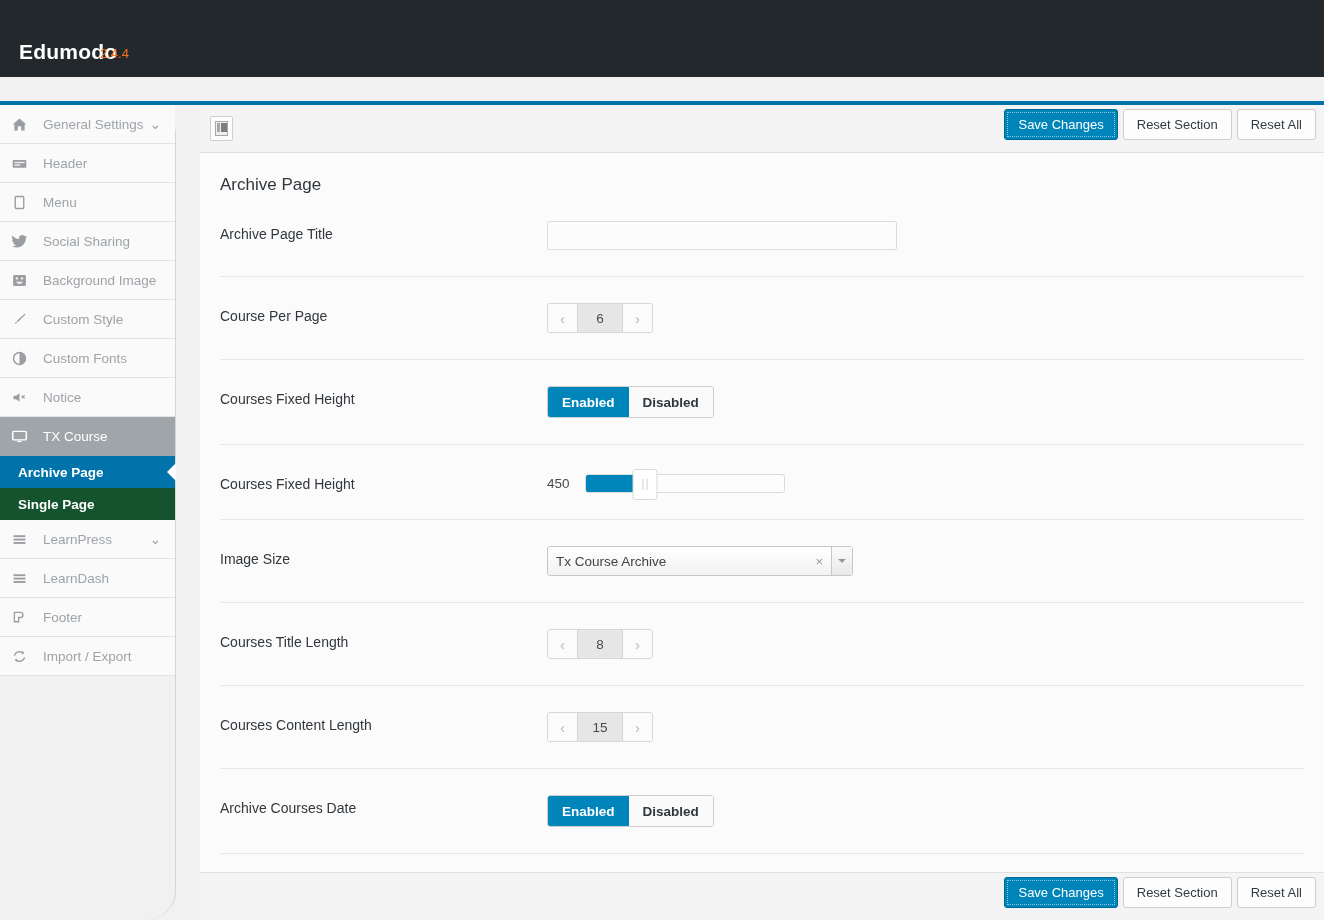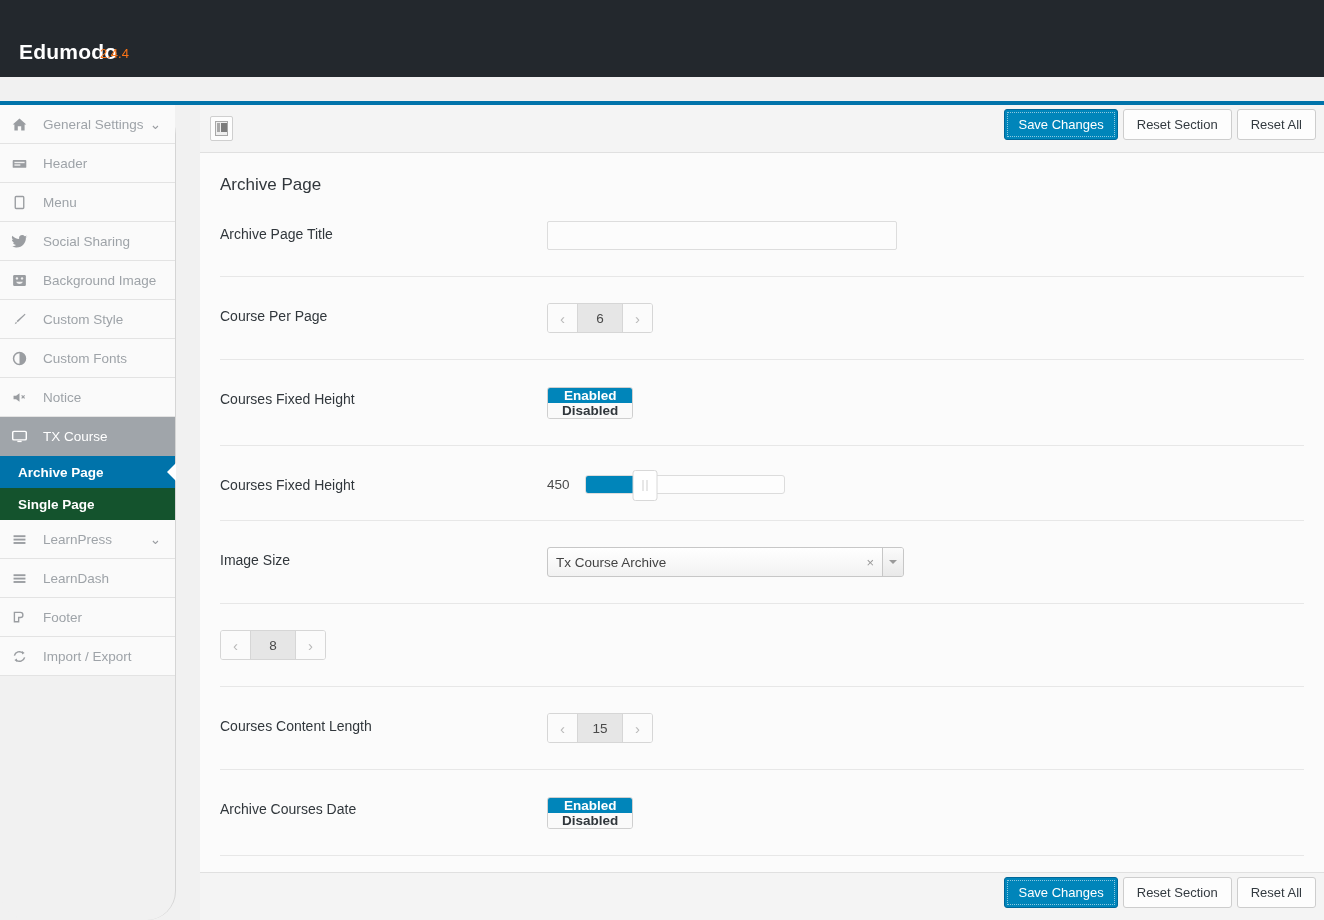--- a/index.html
+++ b/index.html
@@ -161,21 +161,20 @@
     background: #e6e6e6; border-left: 1px solid #d6d6d6;
     border-right: 1px solid #d6d6d6;
     font-size: 13.5px; color: #4a4a4a;
   }
 
   
   .toggle {
     display: inline-flex; height: 32px;
     border: 1px solid #cfcfcf; border-radius: 3px; overflow: hidden;
     cursor: pointer;
-    flex-direction: column;
   }
   .toggle .opt {
     display: flex; align-items: center; justify-content: center;
     padding: 0 14px; font-size: 13.5px; font-weight: bold;
   }
   .toggle .opt.on { background: #0085ba; color: #ffffff; }
   .toggle .opt.off { background: #fafafa; color: #31373c; }
 
   
   .slider-wrap { display: flex; align-items: center; gap: 10px; padding-top: 3px; }
@@ -196,21 +195,21 @@
     display: flex; align-items: center; justify-content: center; gap: 3px;
     cursor: pointer;
   }
   .slider .handle i {
     display: block; width: 1px; height: 11px; background: #cfcfcf;
   }
 
   
   .select2 {
     position: relative; display: inline-flex; align-items: center;
-    width: 357px; height: 30px;
+    width: 306px; height: 30px;
     border: 1px solid #c7c7c7; border-radius: 3px;
     background: linear-gradient(#ffffff, #f2f2f2);
     cursor: pointer;
   }
   .select2 .txt {
     padding-left: 8px; font-size: 13.5px; color: #444; flex: 1 1 auto;
   }
   .select2 .clear {
     color: #999; font-size: 13px; padding: 0 8px; cursor: pointer;
   }
@@ -424,20 +423,21 @@
             <div class="label">Image Size</div>
             <div class="field"><div class="select2">
                 <span class="txt">Tx Course Archive</span>
                 <span class="clear">×</span>
                 <span class="arrow">
                   <b></b>
                 </span>
               </div></div>
           </div>
           <div class="row">
+            <div class="label">Courses Title Length</div>
             <div class="field"><div class="spinner">
                 <span class="step">‹</span>
                 <span class="val">8</span>
                 <span class="step">›</span>
               </div></div>
           </div>
           <div class="row">
             <div class="label">Courses Content Length</div>
             <div class="field"><div class="spinner">
                 <span class="step">‹</span>

